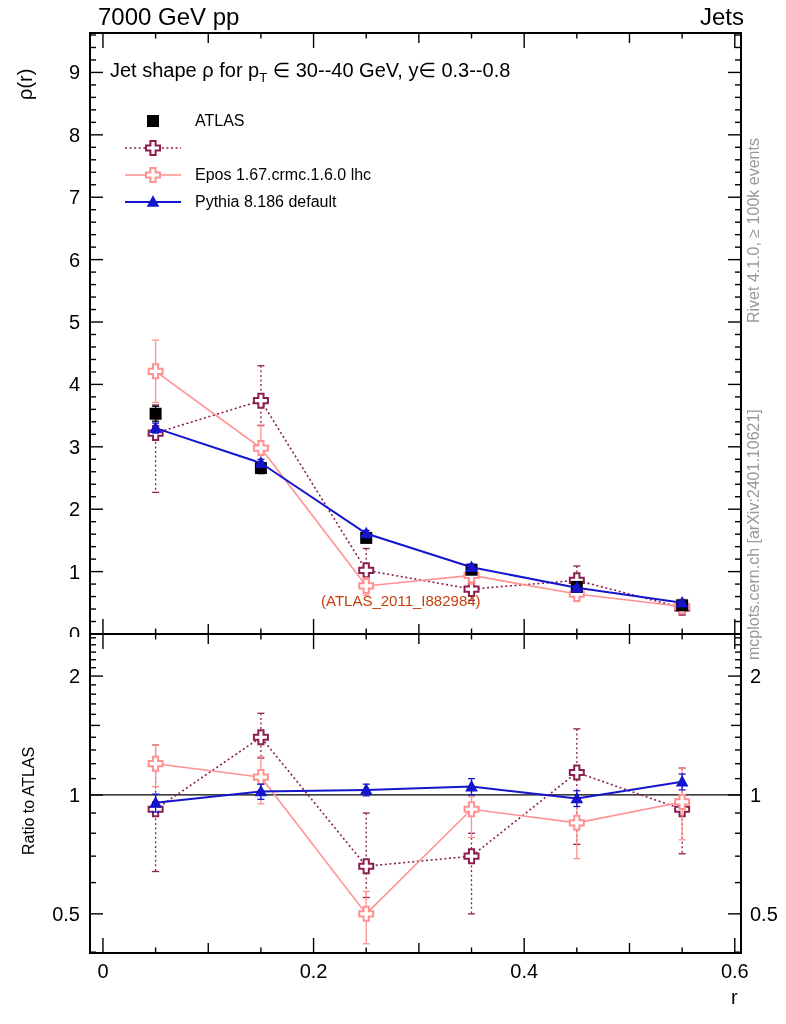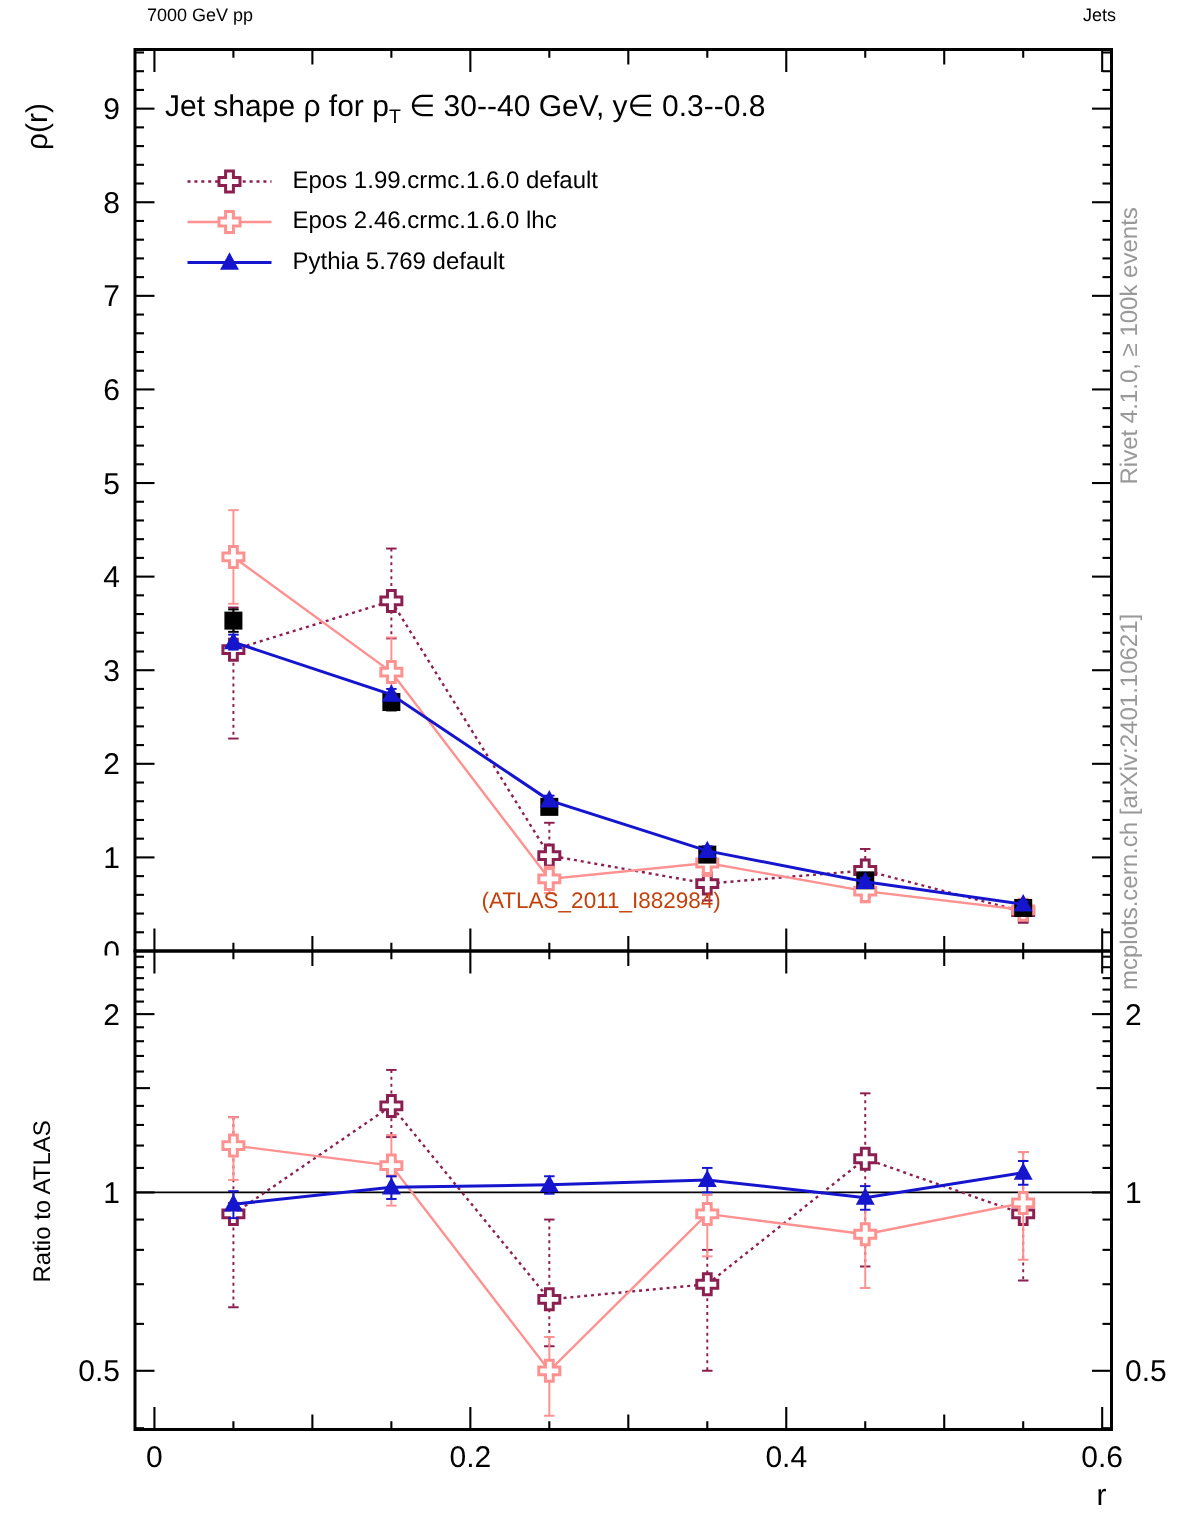--- a/index.html
+++ b/index.html
@@ -1,19 +1,19 @@
 <!DOCTYPE html>
 <html><head>
 <meta charset="utf-8">
 <style>
   html,body{margin:0;padding:0;background:#fff;}
   .page{position:relative;width:786px;height:1024px;background:#fff;overflow:hidden;
         font-family:"Liberation Sans",sans-serif;color:#000;}
   .abs{position:absolute;}
-  .hdr{font-size:12px;white-space:nowrap;}
+  .hdr{font-size:24px;white-space:nowrap;}
   .title{font-size:20px;text-align:left;white-space:nowrap;}
   .title .subT{font-size:13px;vertical-align:-5px;}
   .legend{display:flex;flex-direction:column;}
   .legend-row{display:flex;align-items:center;height:27px;}
   .legend-label{font-size:16px;margin-left:11px;white-space:nowrap;}
   .rot{transform:rotate(-90deg);transform-origin:top left;white-space:nowrap;}
   .side-caption{font-size:16px;color:#999;}
   .watermark{font-size:15px;color:#c2410c;white-space:nowrap;}
   .ylab-main{font-size:20px;}
   .ylab-ratio{font-size:16px;}
@@ -507,42 +507,47 @@
   <div class="abs hdr" style="left:98px;top:3px">7000 GeV pp</div>
   <div class="abs hdr" style="right:42px;top:3px;text-align:right">Jets</div>
 
   <div class="abs title" style="left:110px;top:58px;width:600px">
     <span>Jet shape ρ for p</span><span class="subT">T</span><span> ∈ 30--40 GeV, y∈ 0.3--0.8</span>
   </div>
 
   <div id="legend" class="abs legend" style="left:122px;top:107px">
       <div class="legend-row">
         <svg width="62" height="20">
+          <rect x="25" y="4" width="12" height="12" fill="#000000"></rect>
+        </svg>
+        <span class="legend-label">ATLAS</span>
+      </div>
+      <div class="legend-row">
+        <svg width="62" height="20">
           <line x1="3" x2="59" y1="10" y2="10" stroke="#8b1f50" stroke-width="1.6" stroke-dasharray="2 2.6"></line>
           <path d="M 28.4 3 L 33.6 3 L 33.6 7.4 L 38 7.4 L 38 12.6
                    L 33.6 12.6 L 33.6 17 L 28.4 17 L 28.4 12.6 L 24 12.6
                    L 24 7.4 L 28.4 7.4 Z" fill="#fff" stroke="#8b1f50" stroke-width="2"></path>
         </svg>
-        <span class="legend-label">Epos 1.99.crmc.1.6.0 default</span>
       </div>
       <div class="legend-row">
         <svg width="62" height="20">
           <line x1="3" x2="59" y1="10" y2="10" stroke="#ff9191" stroke-width="1.6"></line>
           <path d="M 28.4 3 L 33.6 3 L 33.6 7.4 L 38 7.4 L 38 12.6
                    L 33.6 12.6 L 33.6 17 L 28.4 17 L 28.4 12.6 L 24 12.6
                    L 24 7.4 L 28.4 7.4 Z" fill="#fff" stroke="#ff9191" stroke-width="2"></path>
         </svg>
-        <span class="legend-label">Epos 2.46.crmc.1.6.0 lhc</span>
+        <span class="legend-label">Epos 1.67.crmc.1.6.0 lhc</span>
       </div>
       <div class="legend-row">
         <svg width="62" height="20">
           <line x1="3" x2="59" y1="10" y2="10" stroke="#1515cd" stroke-width="2"></line>
           <path d="M 31 3.2 L 37.3 14.8 L 24.7 14.8 Z" fill="#1515cd"></path>
         </svg>
-        <span class="legend-label">Pythia 5.769 default</span>
+        <span class="legend-label">Pythia 8.186 default</span>
       </div>
     </div>
 
   <div class="abs watermark" style="left:321px;top:592px">(ATLAS_2011_I882984)</div>
 
   <div class="abs rot ylab-main" style="left:14px;top:100px">ρ(r)</div>
   <div class="abs rot ylab-ratio" style="left:20px;top:855px">Ratio to ATLAS</div>
   <div class="abs xlab" style="left:731px;top:986px">r</div>
 
   <div class="abs rot side-caption" style="left:745px;top:323px">Rivet 4.1.0, ≥ 100k events</div>

